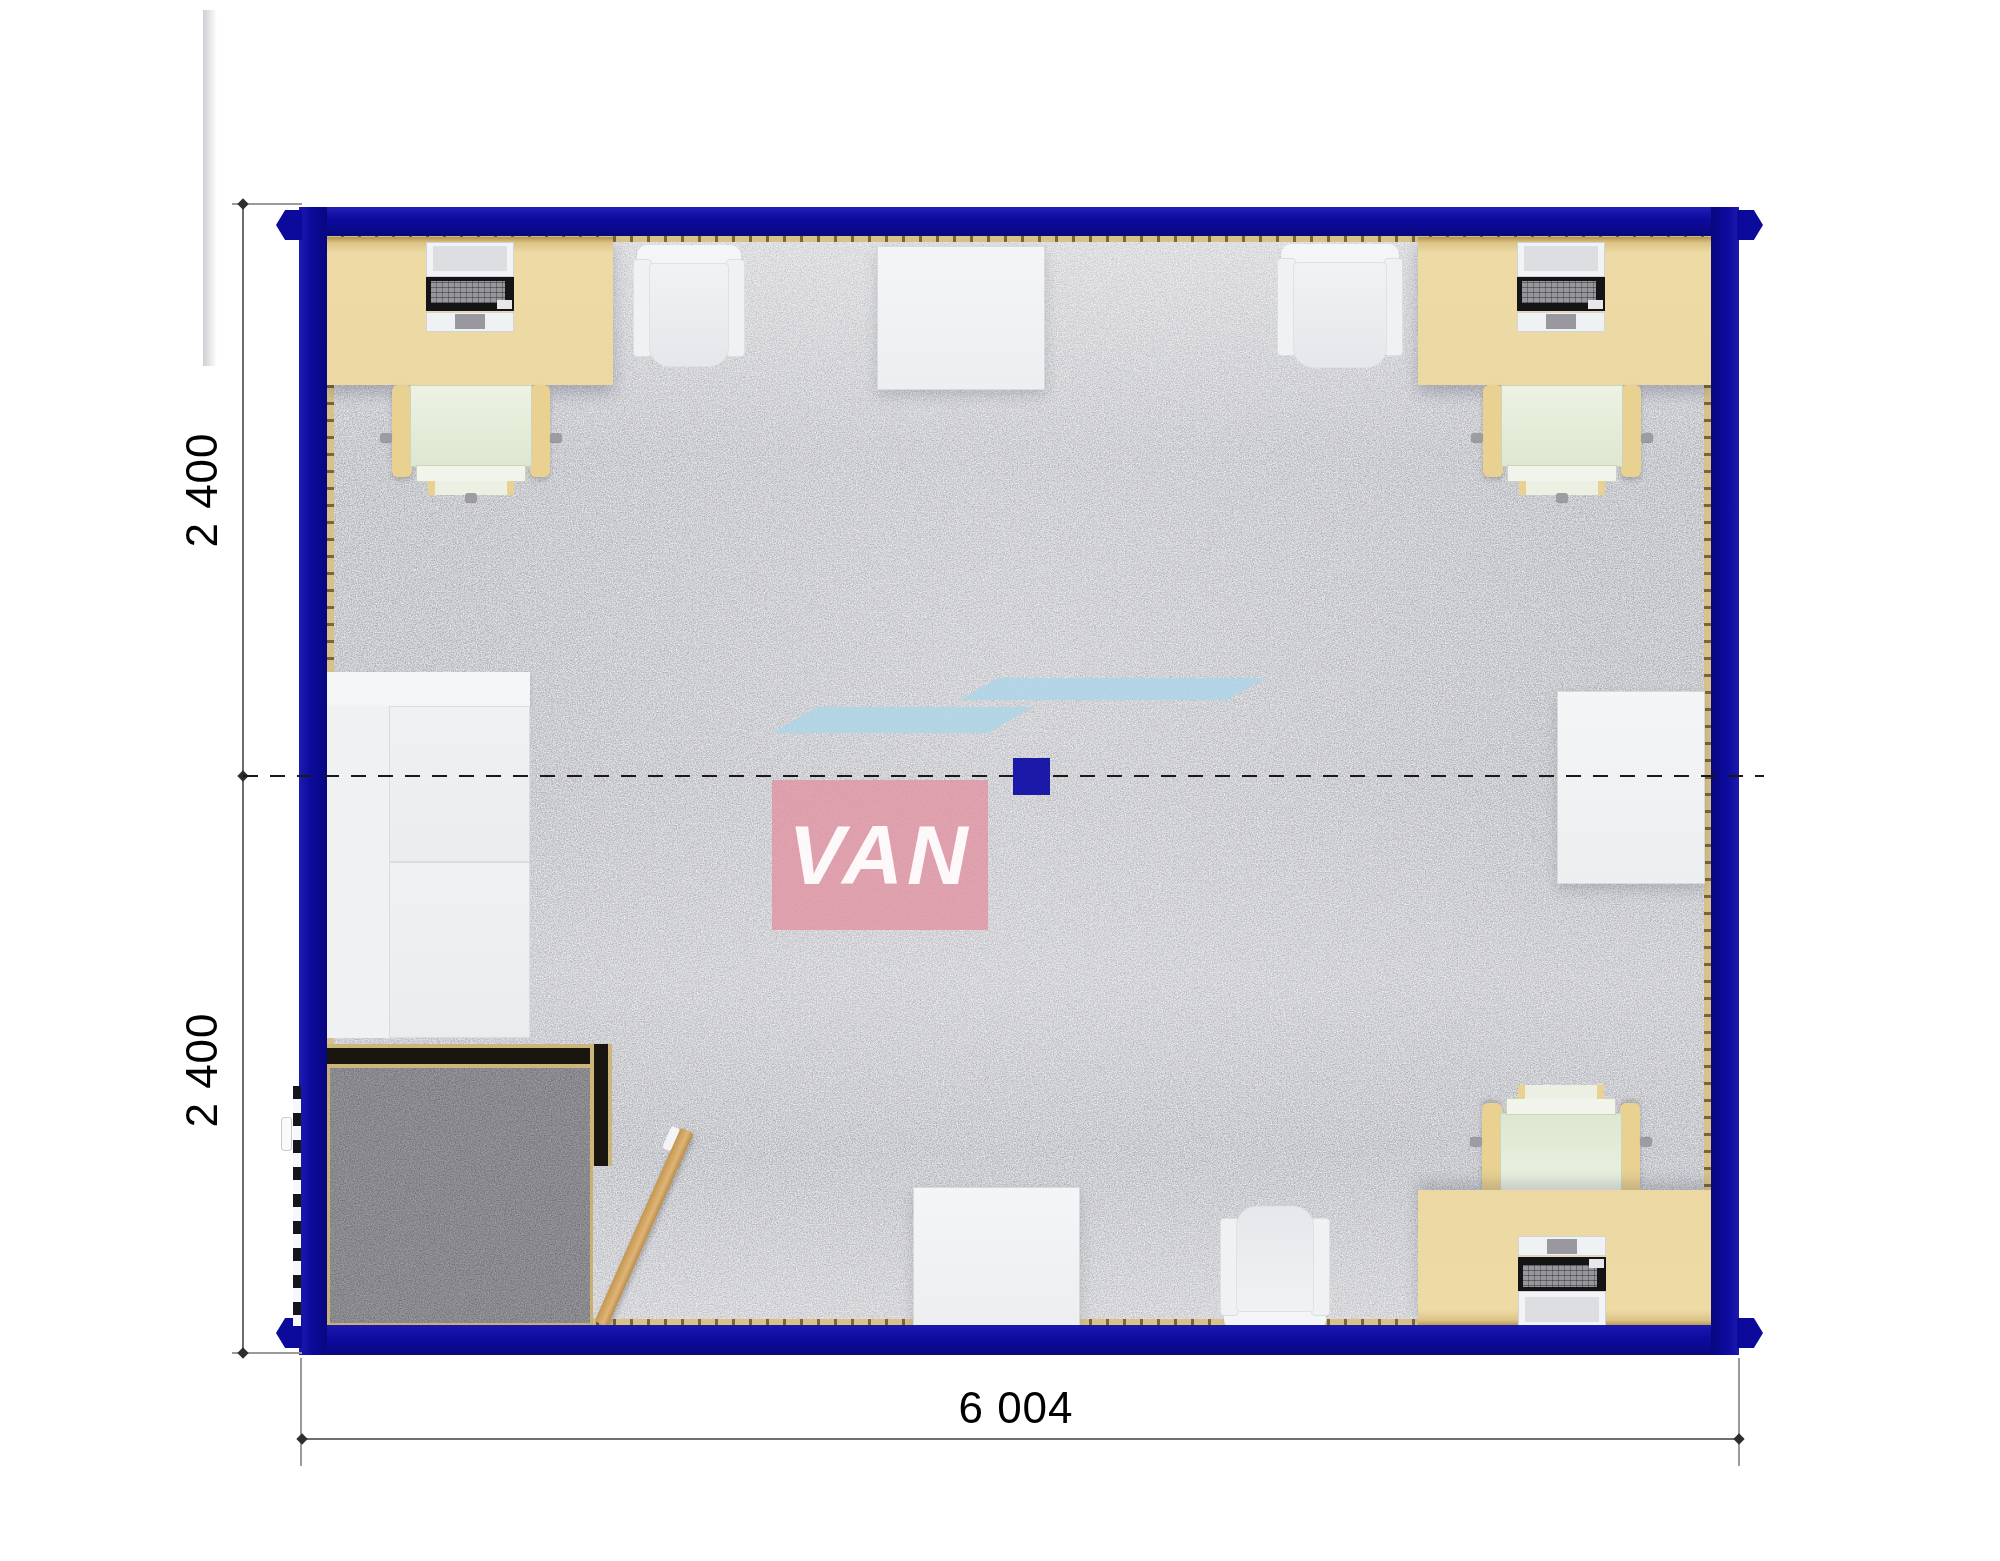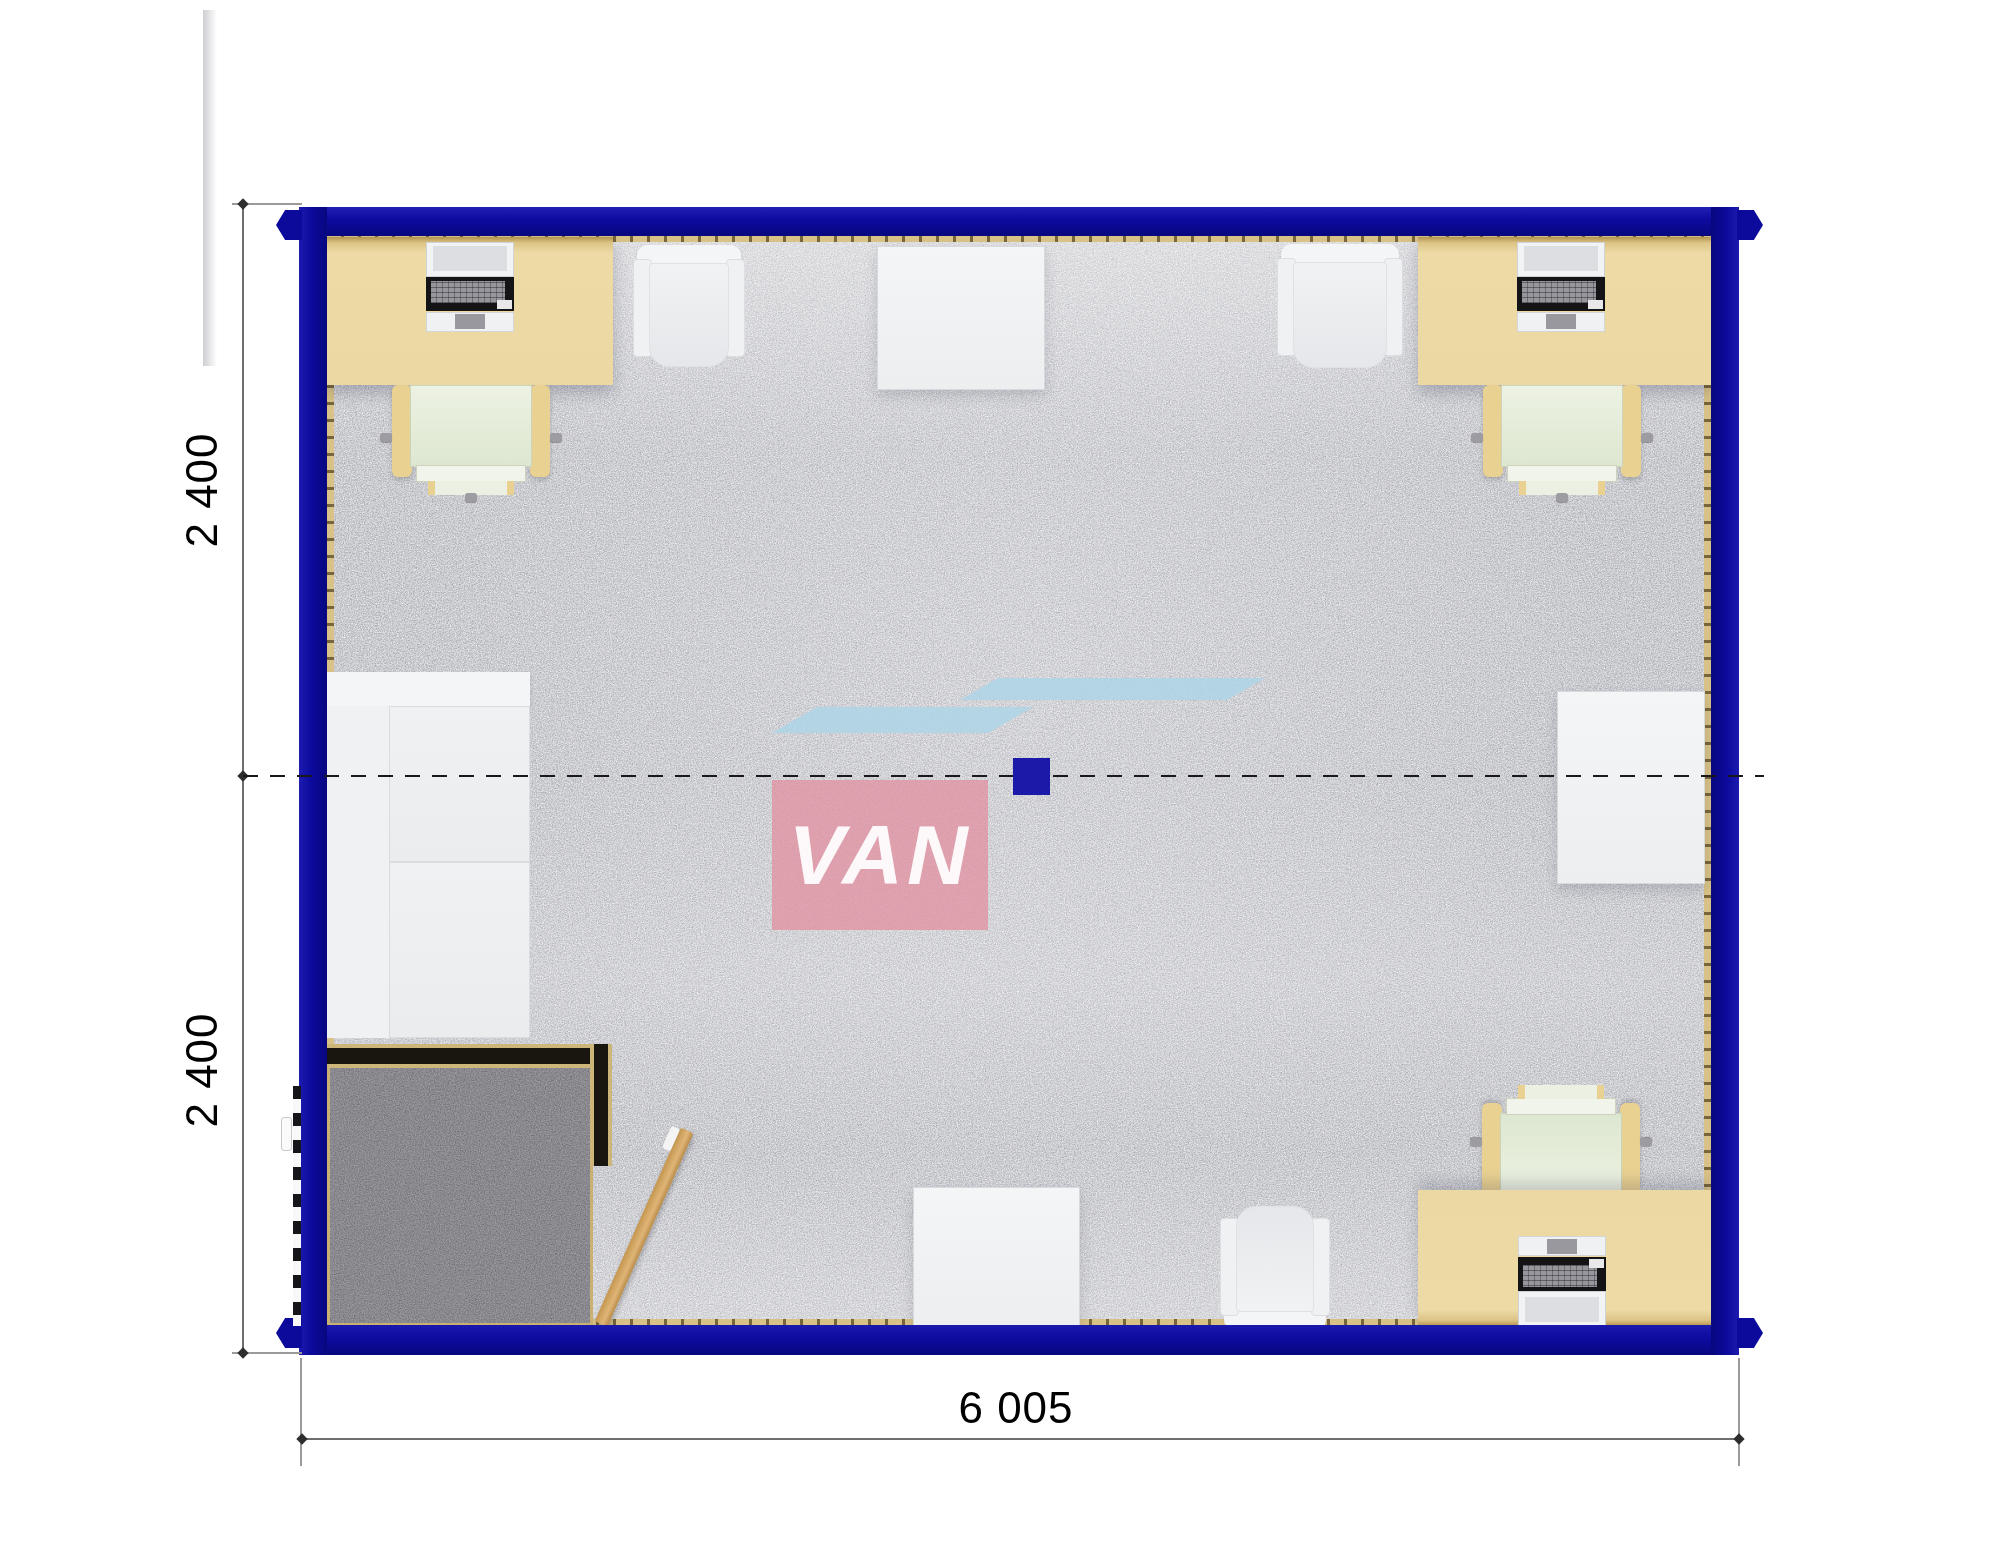--- a/index.html
+++ b/index.html
@@ -272,15 +272,15 @@
   <div class="tick" style="left:239px;top:772px;"></div>
   <div class="tick" style="left:239px;top:1349px;"></div>
   <div class="dimtext vert" style="left:202px;top:490px;">2 400</div>
   <div class="dimtext vert" style="left:202px;top:1070px;">2 400</div>
 
   <div class="extline" style="left:300px;top:1358px;width:2px;height:108px;"></div>
   <div class="extline" style="left:1738px;top:1358px;width:2px;height:108px;"></div>
   <div class="dimline" style="left:301px;top:1438px;width:1440px;height:2px;"></div>
   <div class="tick" style="left:298px;top:1435px;"></div>
   <div class="tick" style="left:1735px;top:1435px;"></div>
-  <div class="dimtext horz" style="left:1016px;top:1408px;">6 005</div>
+  <div class="dimtext horz" style="left:1016px;top:1408px;">6 004</div>
 
 </div>
 
 </body></html>

